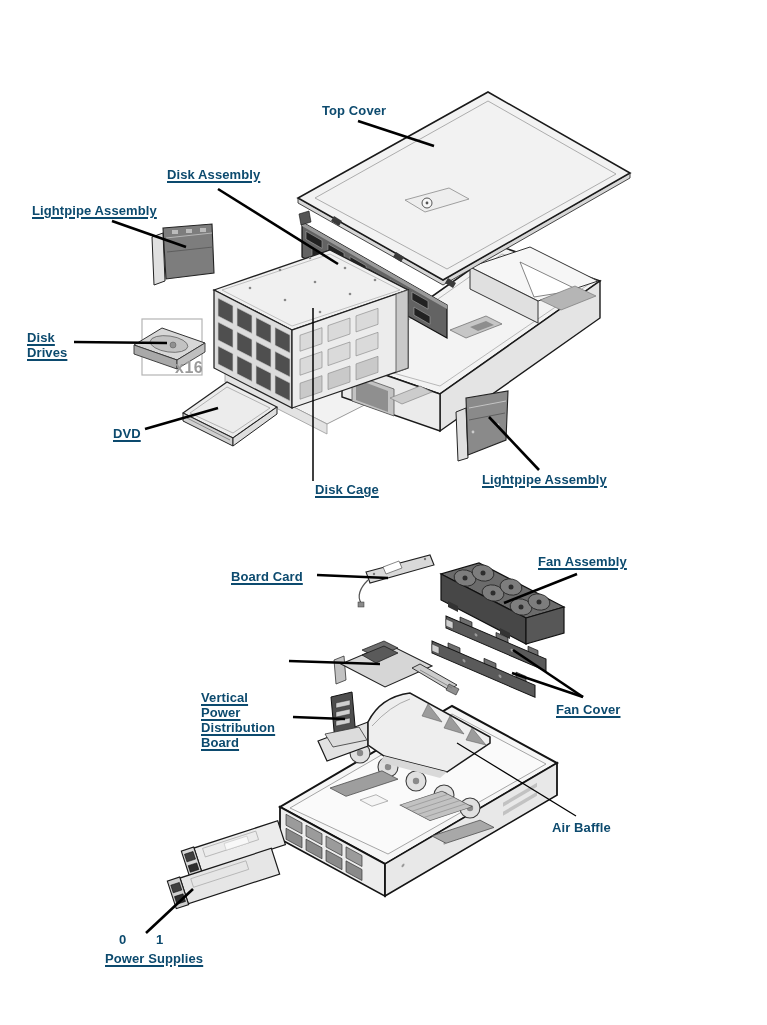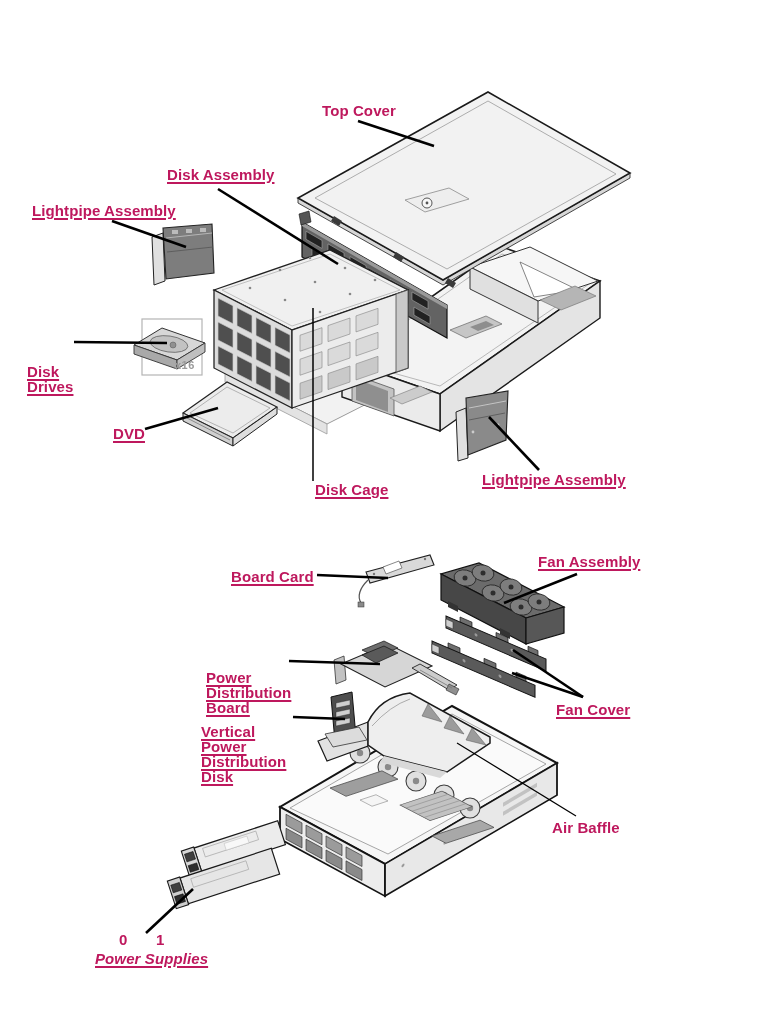--- a/index.html
+++ b/index.html
@@ -1,23 +1,23 @@
 <!DOCTYPE html>
 <html><head>
 <meta charset="utf-8">
 <style>
   html,body{margin:0;padding:0;background:#ffffff;}
   #page{position:relative;width:767px;height:1025px;background:#ffffff;overflow:hidden;
         font-family:"Liberation Sans", sans-serif;}
   #art{position:absolute;left:0;top:0;}
-  .lbl{position:absolute;font-weight:bold;font-size:15px;line-height:15px;color:#be185d;
+  .lbl{position:absolute;font-weight:bold;font-size:13px;line-height:15px;color:#0c4a6e;
        white-space:nowrap;letter-spacing:0.1px;}
   .ul{text-decoration:underline;text-decoration-thickness:1.5px;text-underline-offset:2px;}
-  .wrap{white-space:normal;margin-top:34px;}
-  .x16{position:absolute;font-size:11px;font-weight:bold;color:#9a9a9a;letter-spacing:0.5px;}
+  .wrap{white-space:normal;}
+  .x16{position:absolute;font-size:16px;font-weight:bold;color:#9a9a9a;letter-spacing:0.5px;}
 </style>
 </head>
 <body>
 
 <div id="page">
 
 <svg id="art" width="767" height="1025" viewBox="0 0 767 1025">
 
   <g>
     <polygon points="225,372 308,330 410,382 327,424" fill="#f2f2f2" stroke="#9a9a9a" stroke-width="1"></polygon>
@@ -342,27 +342,26 @@
   <div class="lbl ul" style="left:107px;top:426px;padding-left:6px;">DVD</div>
 
   <div class="lbl ul" style="left:279px;top:482px;padding-left:36px;">Disk Cage</div>
 
   <div class="lbl ul" style="left:482px;top:472px;">Lightpipe Assembly</div>
 
   <div class="lbl ul" style="left:231px;top:569px;">Board Card</div>
 
   <div class="lbl ul" style="left:538px;top:554px;">Fan Assembly</div>
 
-  <div class="lbl ul wrap" style="left:206px;top:636px;width:84px;">Power Distribution Board</div>
-
-  <div class="lbl ul wrap" style="left:201px;top:690px;width:84px;">Vertical Power Distribution Disk</div>
+
+  <div class="lbl ul wrap" style="left:201px;top:690px;width:84px;">Vertical Power Distribution Board</div>
 
   <div class="lbl ul" style="left:556px;top:702px;">Fan Cover</div>
 
   <div class="lbl" style="left:552px;top:820px;">Air Baffle</div>
 
   <div class="lbl" style="left:119px;top:932px;">0</div>
 
   <div class="lbl" style="left:156px;top:932px;">1</div>
 
-  <div class="lbl ul" style="left:95px;top:951px;font-style:italic;">Power Supplies</div>
+  <div class="lbl ul" style="left:105px;top:951px;">Power Supplies</div>
 
 </div>
 
 </body></html>

